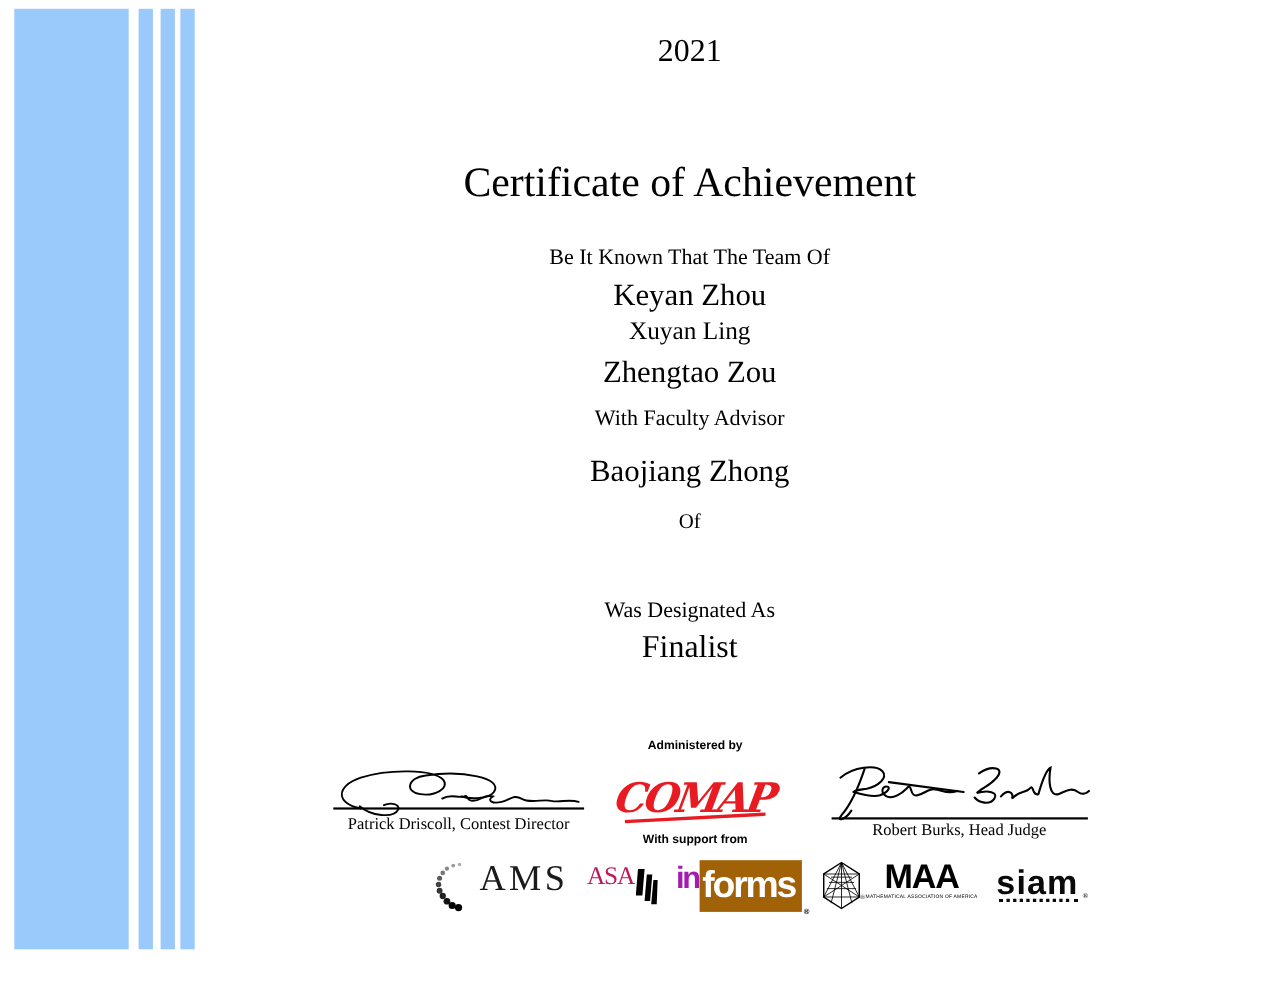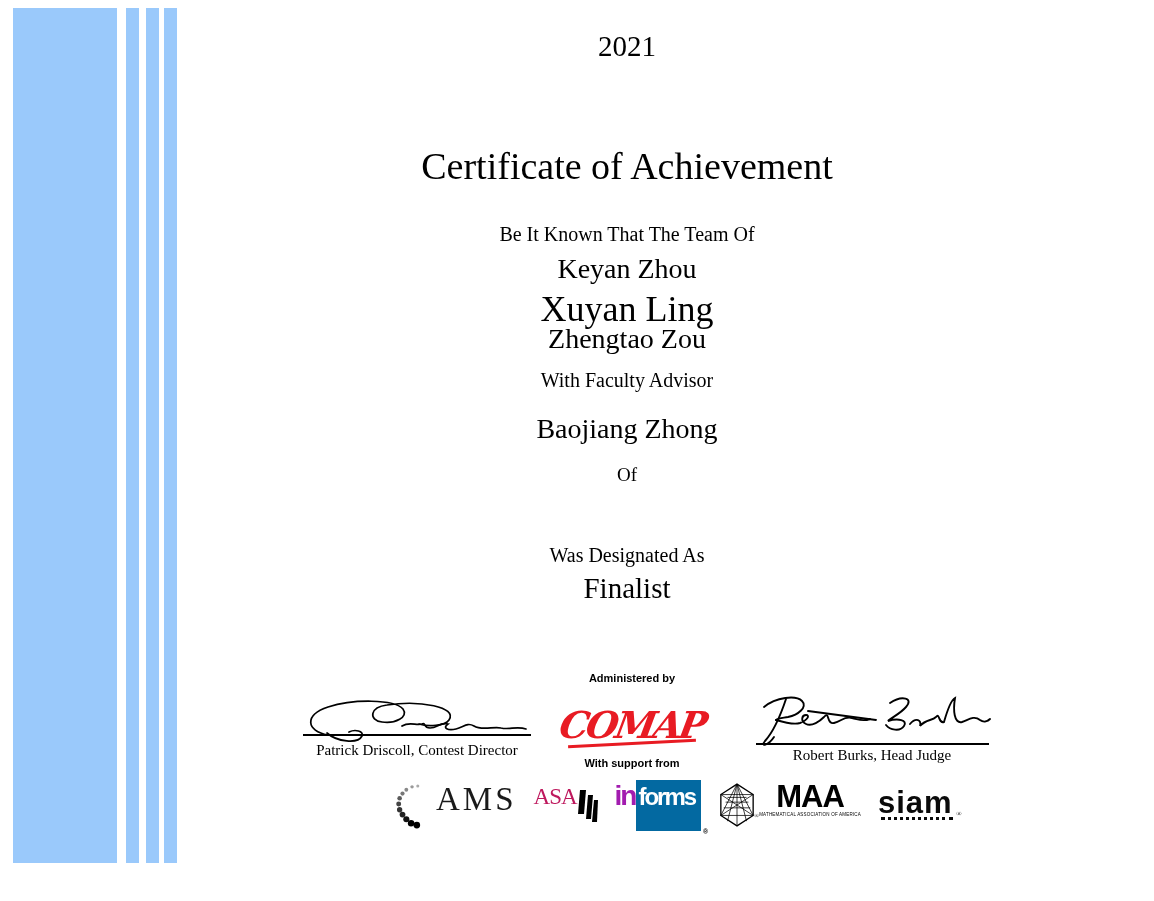--- a/index.html
+++ b/index.html
@@ -21,21 +21,21 @@
 
   
   .cert { position:absolute; left:100px; top:0; width:1054px; height:901px; }
   .cline { position:absolute; left:0; width:100%; text-align:center; white-space:nowrap; }
   .l-year        { top:30px;  font-size:29px; }
   .l-title       { top:84px;  font-size:38px; }
   .l-title sup   { font-size:13px; vertical-align:18px; }
   .l-subtitle    { top:144px; font-size:38px; }
   .l-teamintro   { top:223px; font-size:20px; }
   .l-member0     { top:253px; font-size:28px; }
-  .l-member1     { top:288px; font-size:36px; }
+  .l-member1     { top:288px; font-size:23px; }
   .l-member2     { top:323px; font-size:28px; }
   .l-advintro    { top:369px; font-size:20px; }
   .l-advisor     { top:413px; font-size:28px; }
   .l-of          { top:464px; font-size:19px; }
   .l-institution { top:487px; font-size:28px; }
   .l-designintro { top:544px; font-size:20px; }
   .l-designation { top:572px; font-size:29px; }
 
   
   .sig-svg   { position:absolute; }
@@ -79,22 +79,22 @@
     font-family:"Liberation Serif", serif; font-size:33px; letter-spacing:3px;
     margin-left:2px; color:#1a1a1a;
   }
   .asa-text {
     font-family:"Liberation Serif", serif; font-weight:normal; font-size:23px;
     letter-spacing:-1px; color:#be185d;
   }
   .informs { font-family:"Liberation Sans", sans-serif; font-weight:bold; position:relative; }
   .informs .in-part   { font-size:28px; letter-spacing:-2px; color:#a21caf; }
   .informs .box-part  {
-    background:#0369a1; color:#fff; font-size:24px; letter-spacing:-2px;
-    padding:3px 6px 20px 2px; margin-left:1px;
+    background:#a16207; color:#fff; font-size:34px; letter-spacing:-2px;
+    padding:3px 6px 5px 2px; margin-left:1px;
   }
   .informs .reg { position:absolute; right:-7px; bottom:-4px; font-size:7px; color:#000; }
   .maa { gap:3px; position:relative; }
   .maa-col { display:flex; flex-direction:column; align-items:center; }
   .maa-text {
     font-family:"Liberation Sans", sans-serif; font-weight:bold; font-size:31px;
     letter-spacing:-1px; line-height:28px; color:#000;
   }
   .maa-caption {
     font-family:"Liberation Sans", sans-serif; font-size:4.5px; letter-spacing:0.2px;

